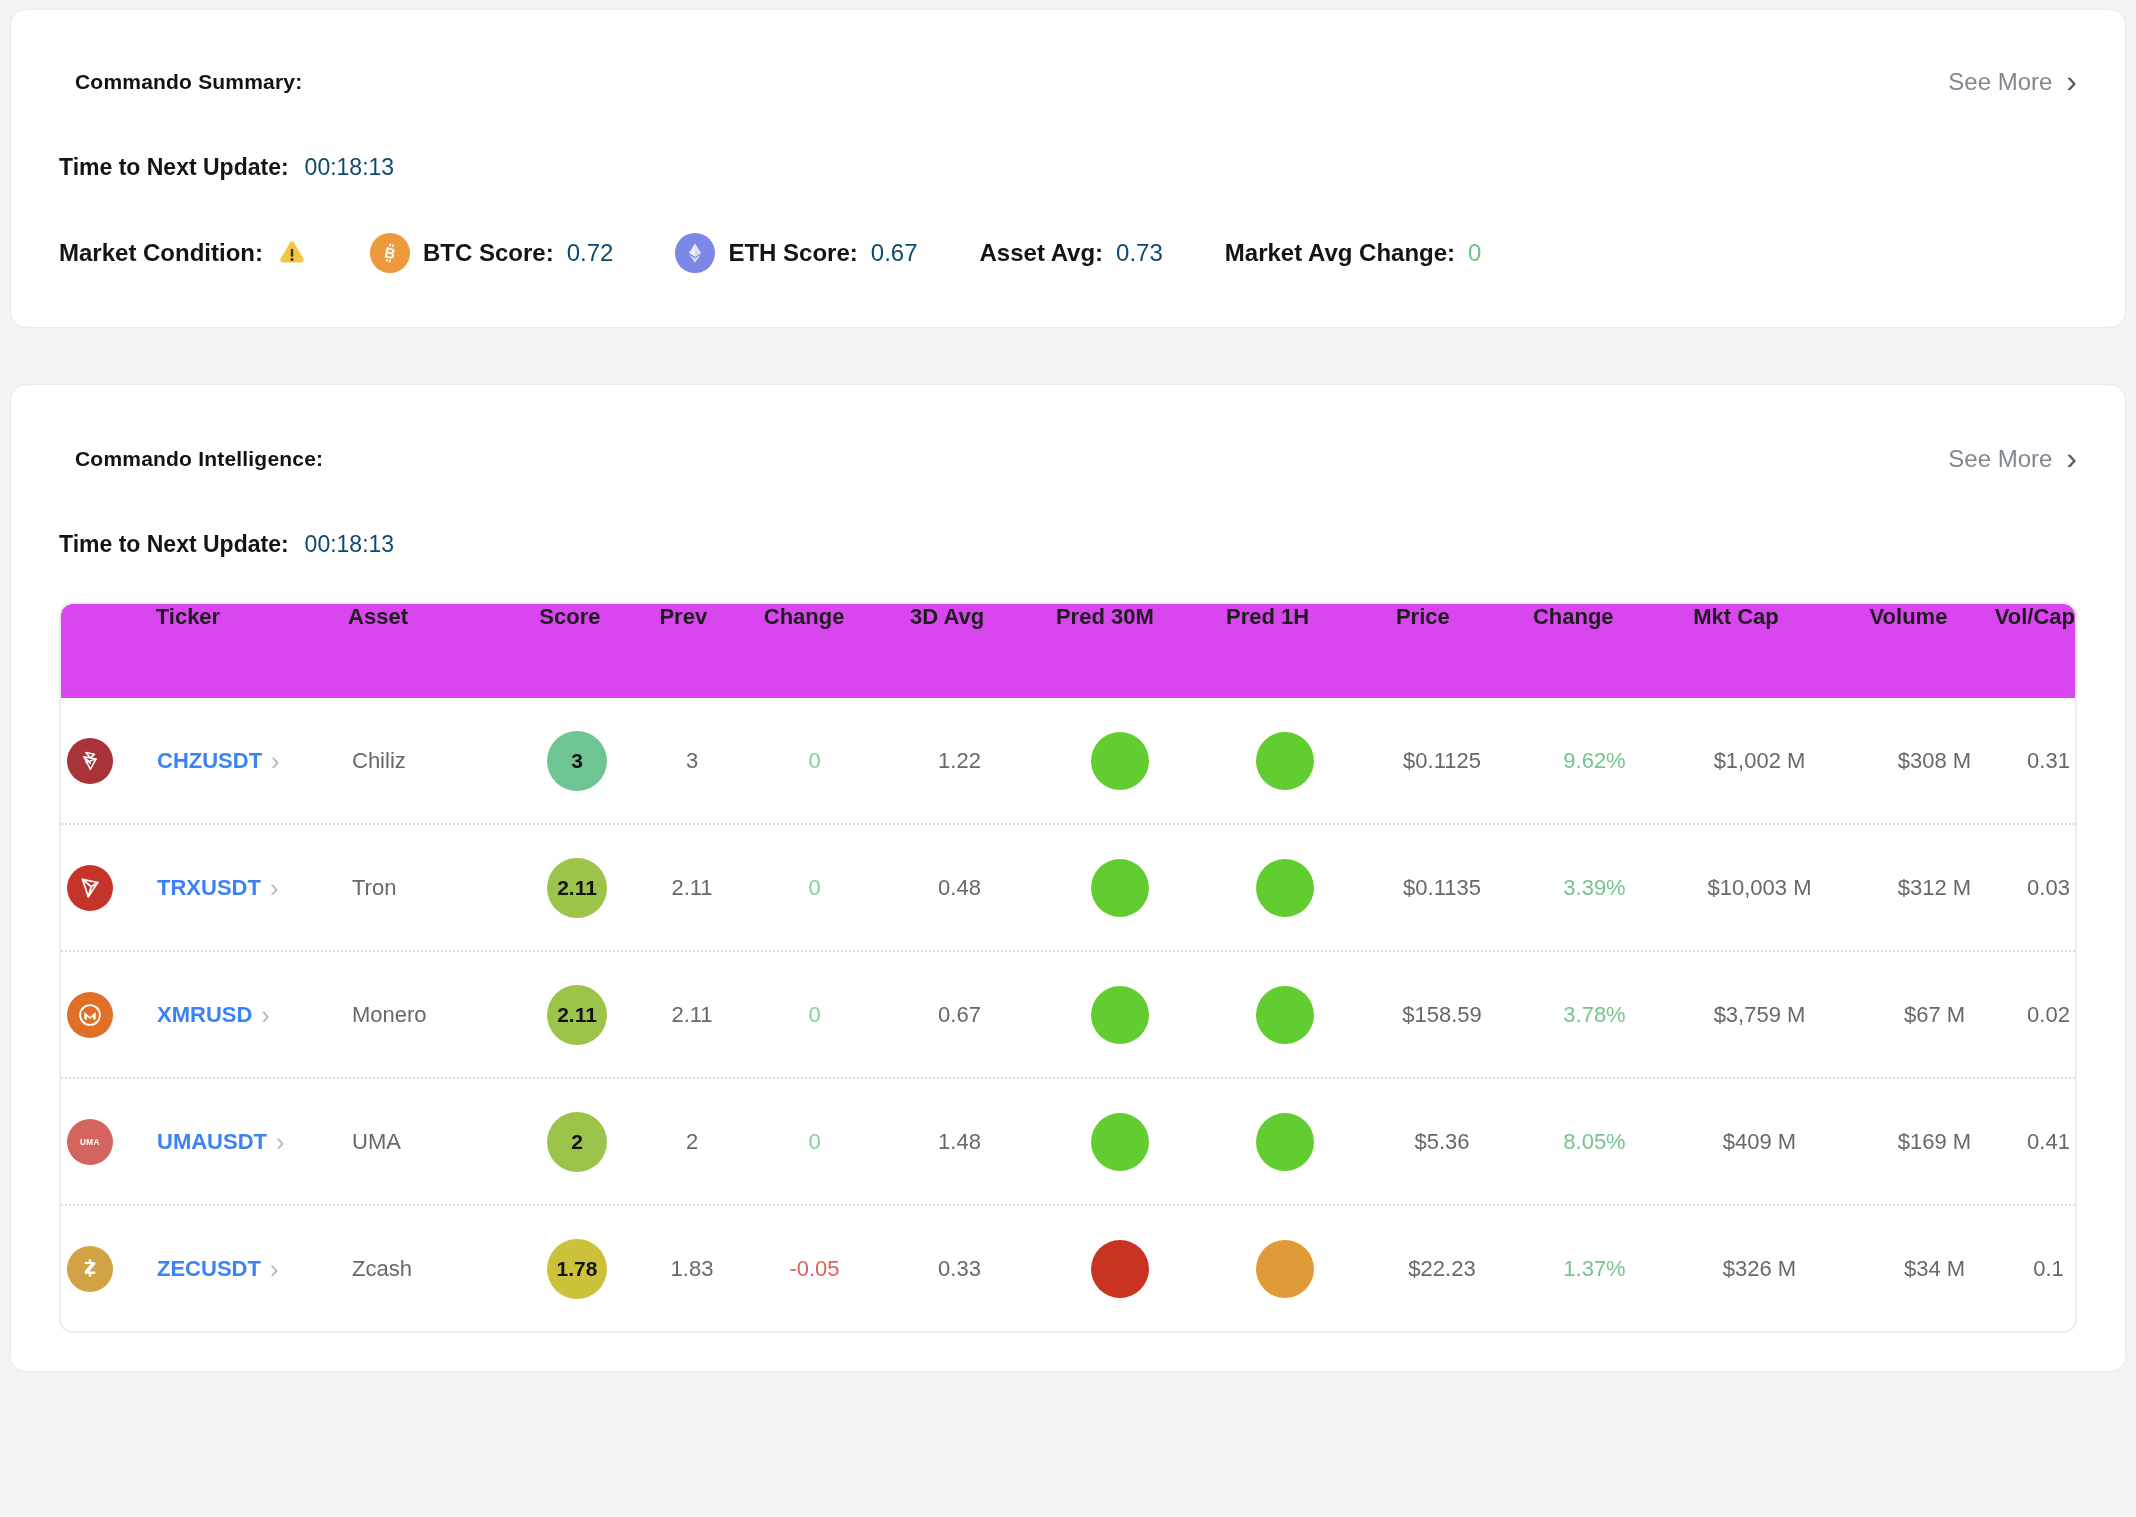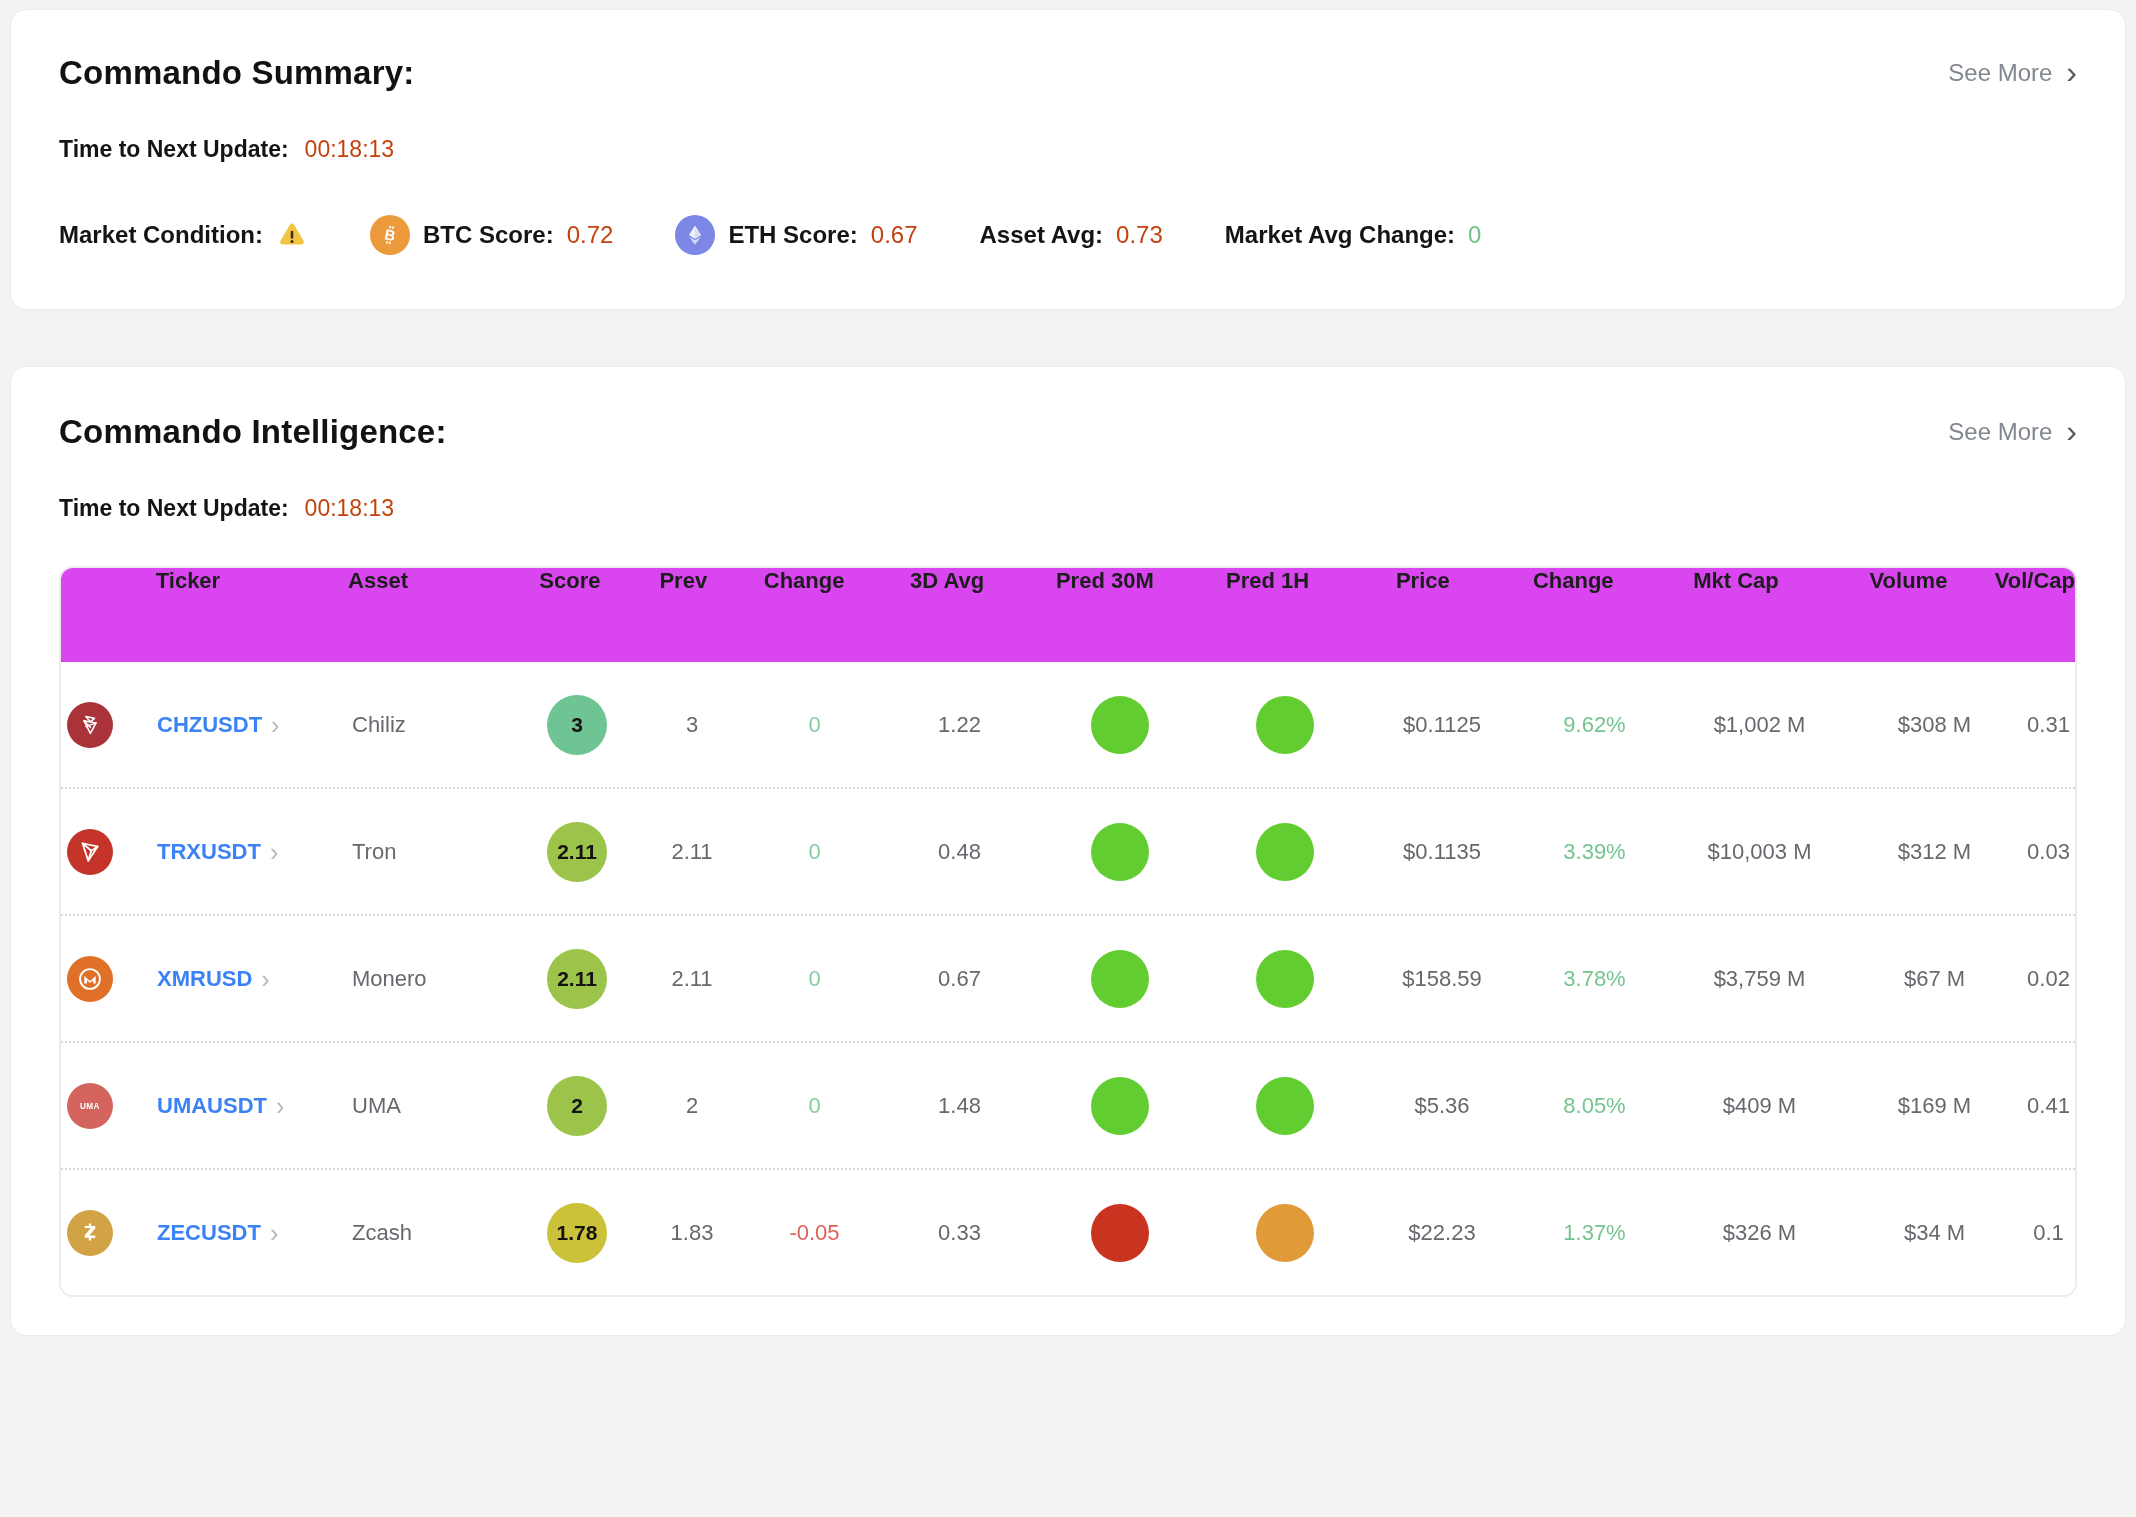--- a/index.html
+++ b/index.html
@@ -7,26 +7,26 @@
     width:2136px;height:1517px;overflow:hidden;
     background:#f3f3f1;
     font-family:"Liberation Sans",sans-serif;
     color:#151515;
   }
   .page{padding:9px 10px 0}
   .card{background:#fff;border:1px solid #ebebe9;border-radius:16px}
   .card-summary{padding:44px 48px 54px}
   .card-intel{margin-top:56px;padding:46px 48px 38px}
   .card-head{display:flex;justify-content:space-between;align-items:center}
-  .title{font-size:33px;font-weight:700;margin:0;letter-spacing:.2px;color:#121212}
+  .title{font-size:21px;font-weight:700;margin:16px;letter-spacing:.2px;color:#121212}
   .see-more{display:flex;align-items:center;gap:14px;color:#82878f;font-size:24px;cursor:pointer;user-select:none}
   .see-more .chev{font-size:32px;color:#555a62;line-height:1;margin-top:-3px;font-weight:400}
   .time-row{margin-top:44px;font-size:23px;display:flex;gap:16px;align-items:baseline}
   .lbl{font-weight:700;color:#141414}
-  .val{color:#c2410c}
+  .val{color:#0c4a6e}
   .market-row{margin-top:52px;display:flex;align-items:center;gap:62px;font-size:24px}
   .m-item{display:flex;align-items:center;gap:13px}
   .warn{display:inline-flex}
   .warn svg{width:32px;height:32px;display:block}
   .coin{border-radius:50%;display:inline-flex;align-items:center;justify-content:center;flex:0 0 auto}
   .coin.sm{width:40px;height:40px}
   .coin.sm svg{width:26px;height:26px;display:block}
   .coin.lg{width:46px;height:46px}
   .coin.lg svg{width:28px;height:28px;display:block}
   .green{color:#6cc487}

